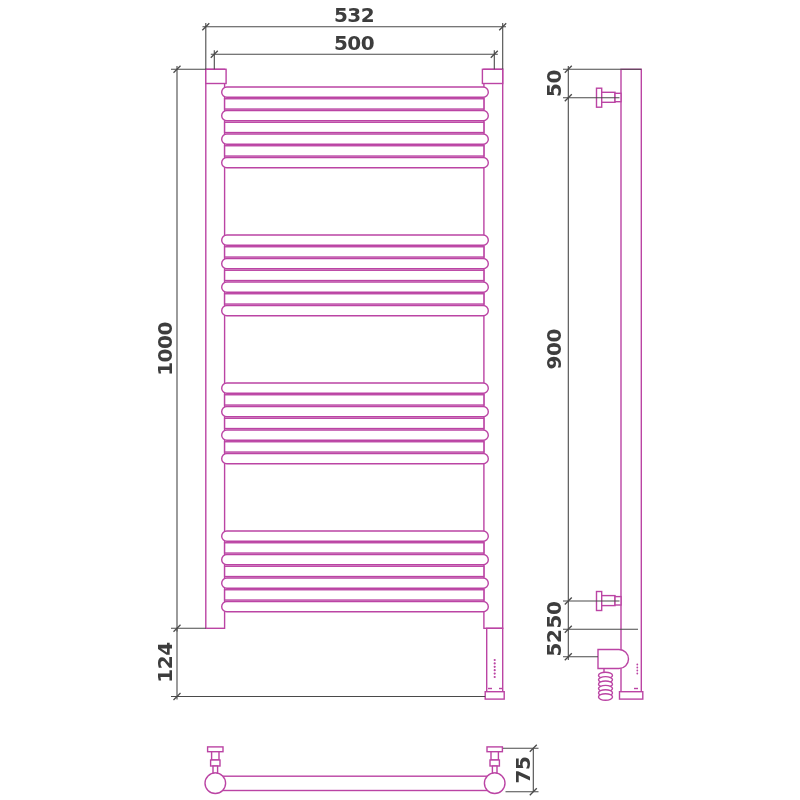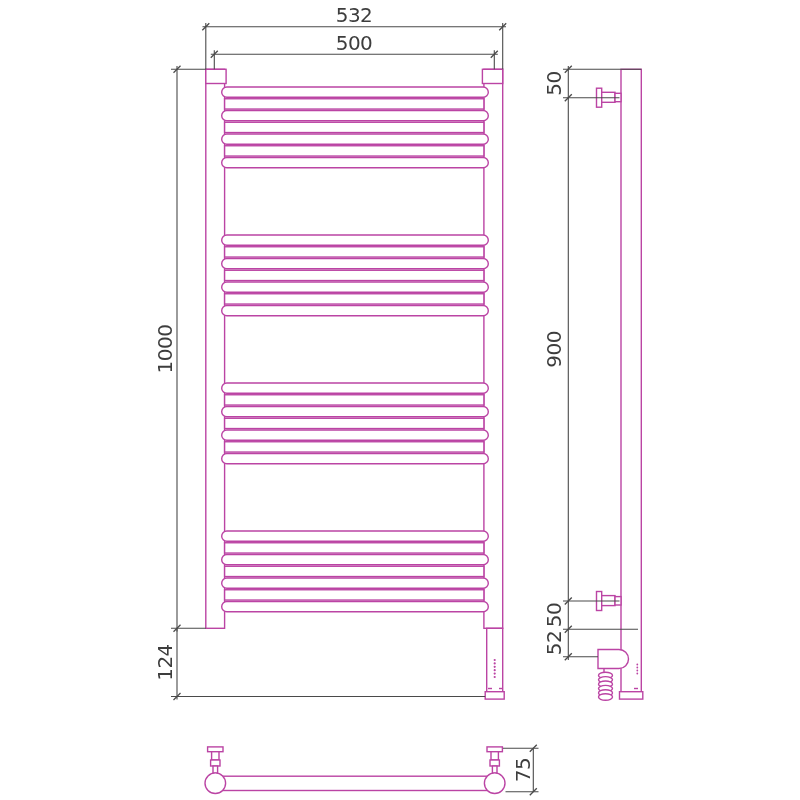--- a/index.html
+++ b/index.html
@@ -1,16 +1,16 @@
 <!DOCTYPE html>
 <html style="--outline: #bb44a4; --dimension: #4a4a4a; --text: #3d3d3d; --background: #ffffff;"><head>
 <meta charset="utf-8">
 <style>
   html,body { margin:0; padding:0; background:#ffffff; }
-  .stage { width:672px; height:800px; position:relative; background:var(--background,#fff); }
+  .stage { width:672px; height:800px; position:relative; background:var(--background,#fff);font-weight:bold; }
   .outline      { stroke:var(--outline,#bb44a4); fill:none;  stroke-width:1.4; }
   .outline-fill { stroke:var(--outline,#bb44a4); fill:#ffffff; stroke-width:1.4; }
   .outline-dot  { fill:var(--outline,#bb44a4); stroke:none; }
   .dim  { stroke:var(--dimension,#4a4a4a); fill:none; stroke-width:1.1; }
   .tick { stroke:var(--dimension,#4a4a4a); fill:none; stroke-width:1.3; }
   .dim-text { font-family:"DejaVu Sans","Liberation Sans",sans-serif; font-size:20px;
               fill:var(--text,#3d3d3d); letter-spacing:-0.5px; }
 </style>
 </head>
 <body>

